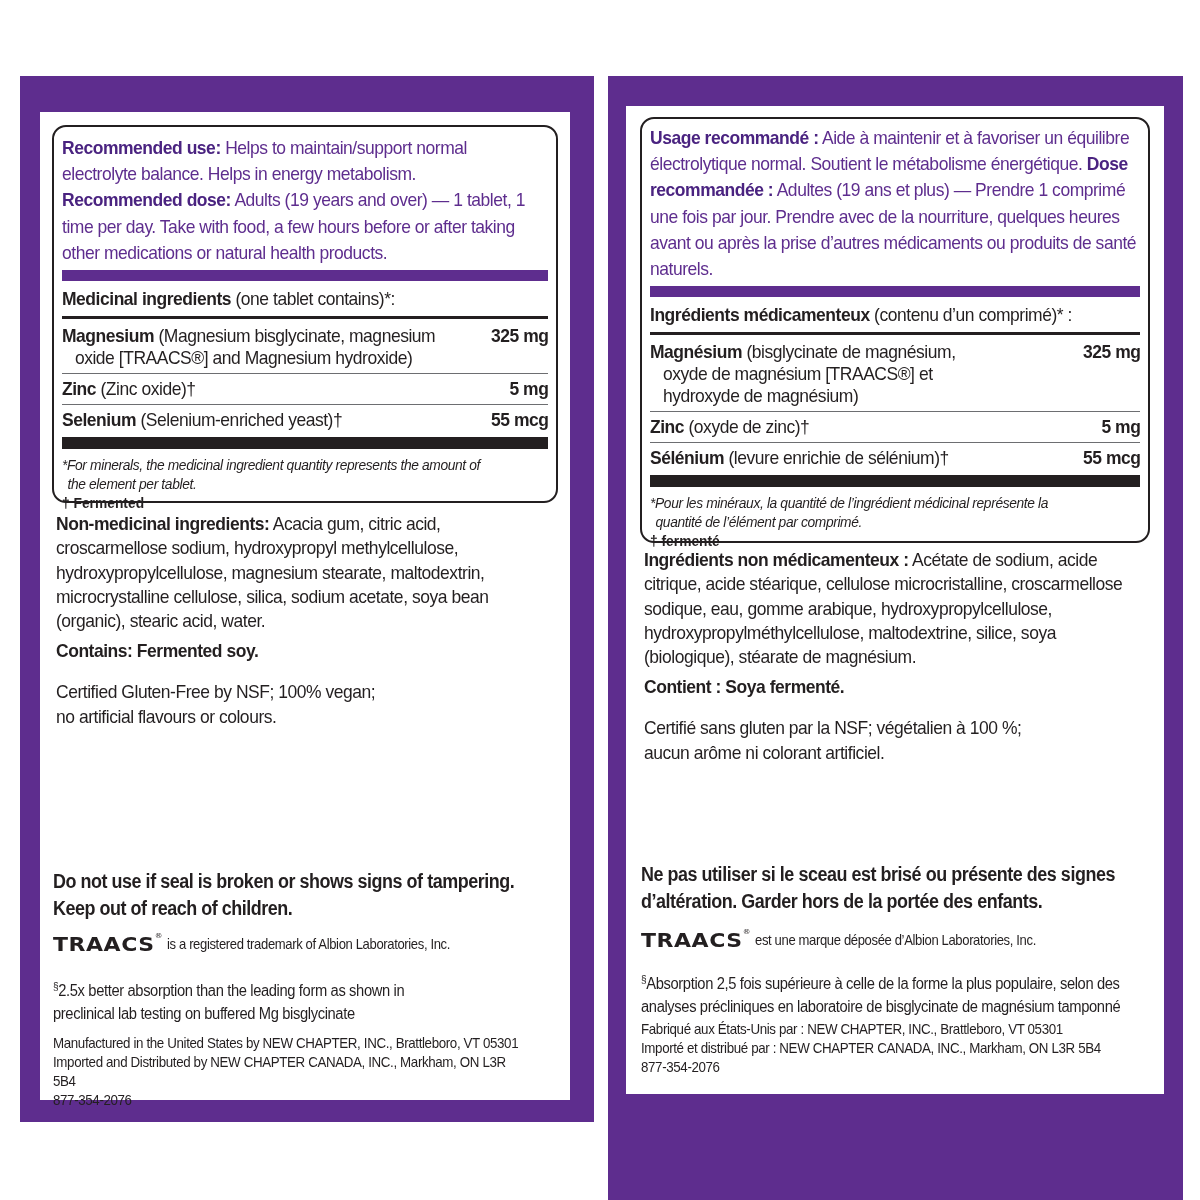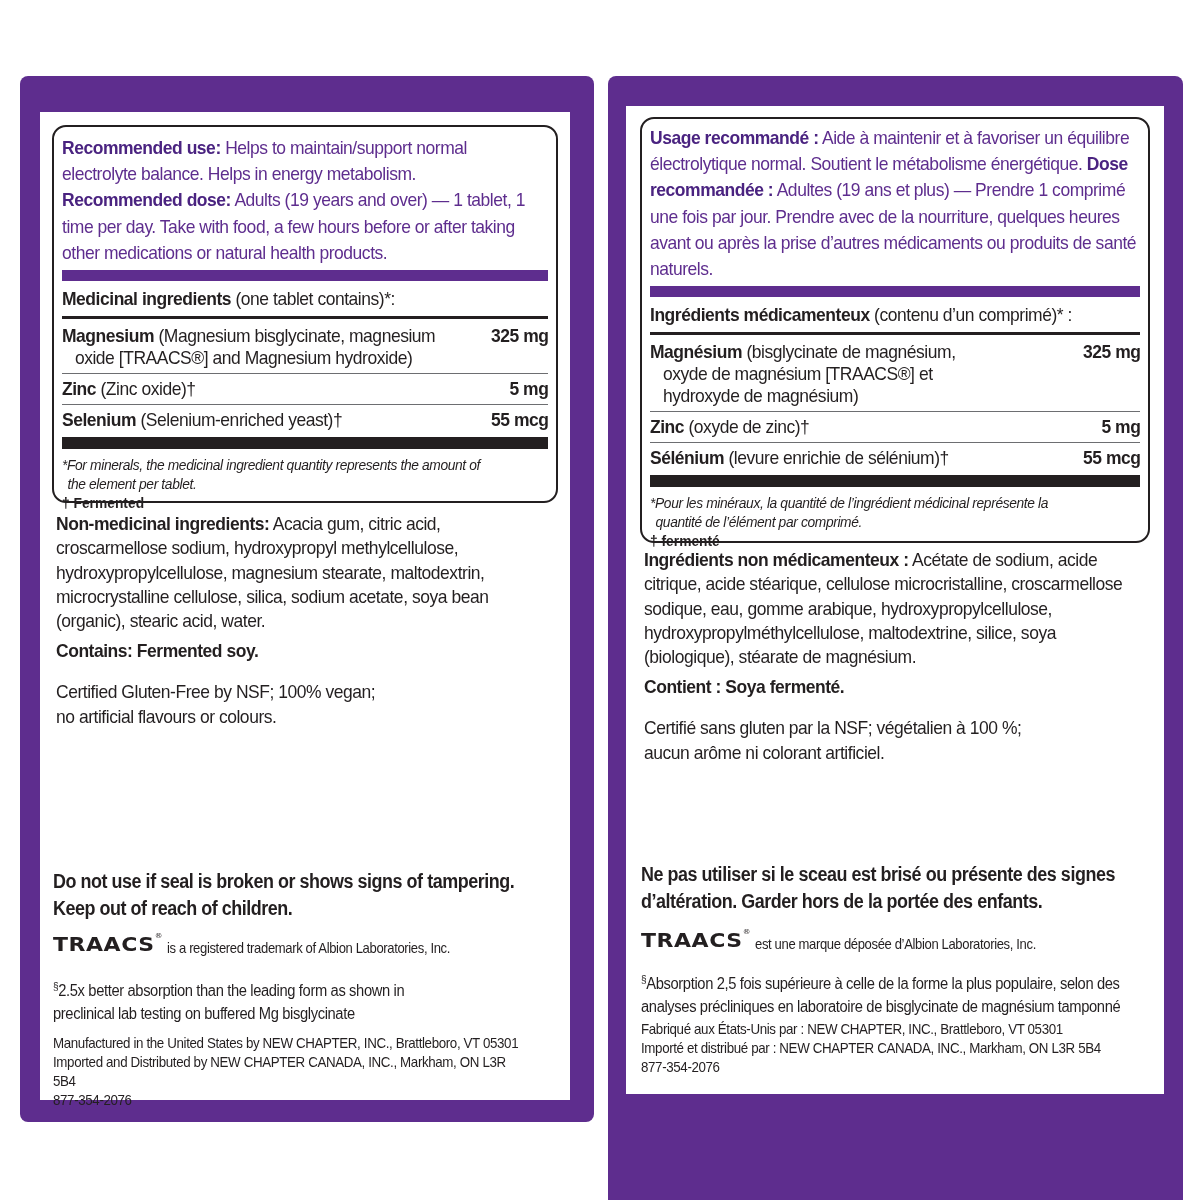--- a/index.html
+++ b/index.html
@@ -1,20 +1,20 @@
 <!DOCTYPE html>
 <html><head>
 <meta charset="utf-8">
 <style>
   html, body { margin:0; padding:0; }
   body {
     width:1200px; height:1200px; background:#ffffff; position:relative; overflow:hidden;
     font-family:"Liberation Sans", sans-serif; color:#231f20;
   }
-  .panel { position:absolute; background:#5e2d8e;border-radius:8px; }
+  .panel { position:absolute; background:#5e2d8e; }
   .panel .inner { position:absolute; background:#ffffff; }
   #panel-en { left:20px; top:76px; width:574px; height:1046px; }
   #panel-en .inner { left:20px; top:36px; width:530px; height:988px; }
   #panel-fr { left:608px; top:76px; width:575px; height:1196px; }
   #panel-fr .inner { left:18px; top:30px; width:538px; height:988px; }
 
   .box {
     position:absolute; border:2px solid #231f20; border-radius:14px; background:#fff;
     box-sizing:border-box;
   }
@@ -36,21 +36,21 @@
   .thinrule { height:1px; background:#6d6e71; margin:2px 0; }
   .note { font-size:15px; line-height:19px; font-style:italic; letter-spacing:-0.4px; transform:scaleX(0.92); transform-origin:left top; width:108%; }
   .note .ind { display:block; padding-left:6px; }
   .ferm { font-size:15px; line-height:20px; font-weight:bold; transform:scaleX(0.92); transform-origin:left top; }
 
   .body-text { position:absolute; font-size:19px; line-height:24.3px; letter-spacing:-0.5px; transform:scaleX(0.92); transform-origin:left top; }
   .body-text b { font-weight:bold; }
   .contains { position:absolute; font-size:19px; font-weight:bold; letter-spacing:-0.5px; transform:scaleX(0.92); transform-origin:left top; }
   .cert { position:absolute; font-size:19px; line-height:24.5px; letter-spacing:-0.5px; transform:scaleX(0.92); transform-origin:left top; }
   .warn { position:absolute; font-size:19.5px; line-height:27px; letter-spacing:-0.5px; transform:scaleX(0.92); transform-origin:left top; font-weight:bold; color:#231f20; }
-  .tm { position:absolute; display:flex; align-items:flex-end; white-space:nowrap; }
+  .tm { position:absolute; display:flex; align-items:center; white-space:nowrap; }
   .tm .logo { font-family:"DejaVu Sans", sans-serif; font-weight:bold; font-size:20px; letter-spacing:0.5px; color:#231f20; transform:scaleX(1.1); transform-origin:left bottom; margin-right:14px; }
   .tm .logo sup { font-size:7px; vertical-align:top; font-weight:normal; }
   .tm .txt { font-size:14.5px; letter-spacing:-0.4px; transform:scaleX(0.9); transform-origin:left bottom; }
   .claim { position:absolute; font-size:16px; line-height:22.5px; letter-spacing:-0.4px; transform:scaleX(0.92); transform-origin:left top; }
   .claim sup { font-size:11px; }
   .mfr { position:absolute; font-size:14.5px; line-height:19px; letter-spacing:-0.4px; transform:scaleX(0.92); transform-origin:left top; }
 </style>
 </head>
 <body>
 

